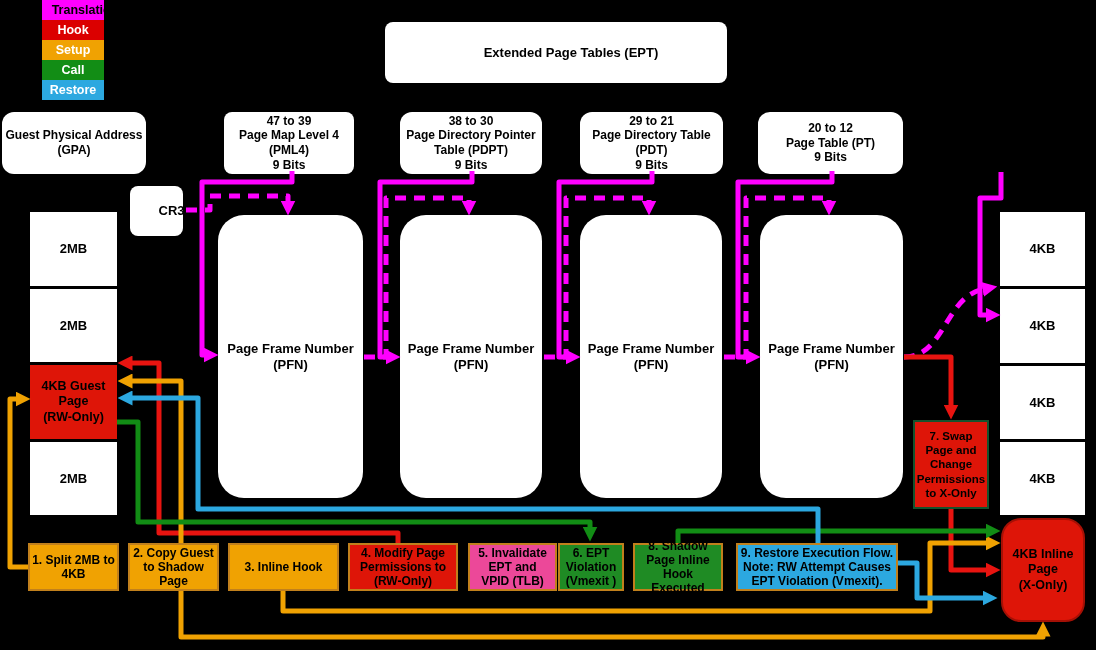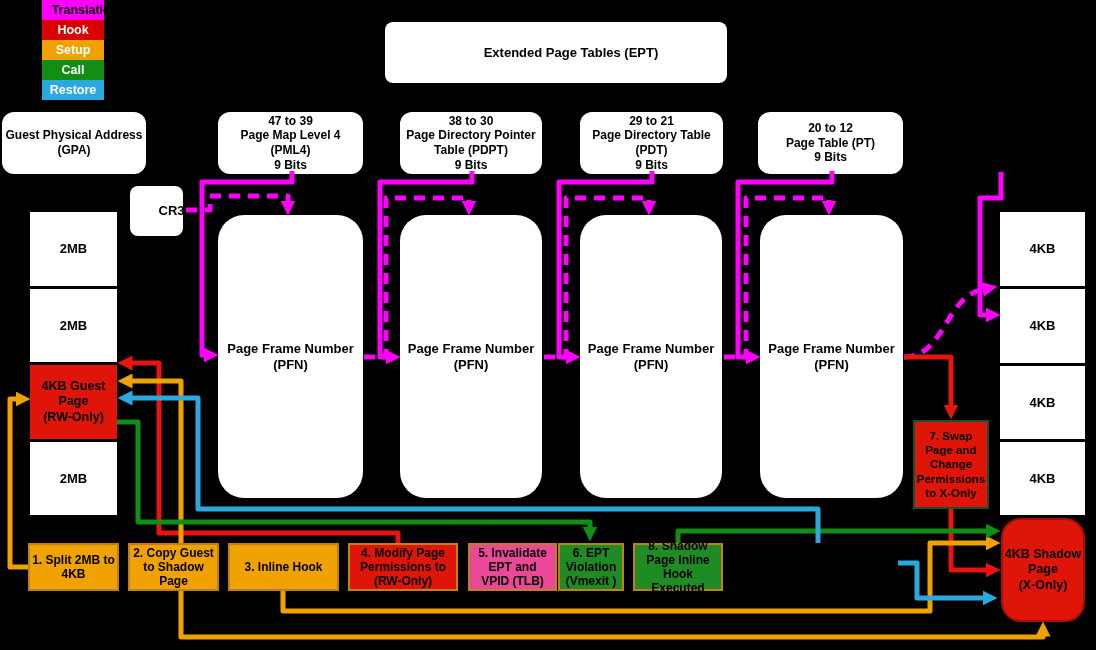--- a/index.html
+++ b/index.html
@@ -28,21 +28,21 @@
   <div class="abs legend-row legend-dark" style="top: 0px; background: rgb(255, 0, 255); padding-left: 24px;">Translation</div>
   <div class="abs legend-row" style="top: 20px; background: rgb(219, 0, 0);">Hook</div>
   <div class="abs legend-row" style="top: 40px; background: rgb(240, 162, 2);">Setup</div>
   <div class="abs legend-row" style="top: 60px; background: rgb(18, 141, 21);">Call</div>
   <div class="abs legend-row" style="top: 80px; background: rgb(44, 168, 224);">Restore</div>
 
   <div class="abs box wbox r8 lift" style="left:385px;top:22px;width:342px;height:61px;font-size:13px;">Extended Page Tables (EPT)</div>
 
   <div class="abs box wbox r12 hdr lift" style="left:2px;top:112px;width:144px;height:62px;">Guest Physical Address
 (GPA)</div>
-  <div class="abs box wbox r12 hdr lift" style="left:218px;top:112px;width:145px;height:62px;">47 to 39
+  <div class="abs box wbox r12 hdr lift" style="left:224px;top:112px;width:130px;height:62px;border-radius:8px;">47 to 39
 Page Map Level 4
 (PML4)
 9 Bits</div>
   <div class="abs box wbox r12 hdr lift" style="left:400px;top:112px;width:142px;height:62px;">38 to 30
 Page Directory Pointer
 Table (PDPT)
 9 Bits</div>
   <div class="abs box wbox r12 hdr lift" style="left:580px;top:112px;width:143px;height:62px;">29 to 21
 Page Directory Table
 (PDT)
@@ -73,21 +73,21 @@
   <div class="abs box cell" style="left:1000px;top:289px;width:85px;height:74px;">4KB</div>
   <div class="abs box cell" style="left:1000px;top:366px;width:85px;height:73px;">4KB</div>
   <div class="abs box cell" style="left:1000px;top:442px;width:85px;height:73px;">4KB</div>
 
   <div class="abs box redbox" style="left: 913px; top: 420px; width: 76px; height: 89px; font-size: 11.5px; line-height: 1.25; background: rgb(222, 21, 8);">7. Swap
 Page and
 Change
 Permissions
 to X-Only</div>
 
-  <div class="abs box r20" style="left: 1001px; top: 518px; width: 84px; height: 104px; font-size: 12.5px; border: 2px solid rgb(165, 16, 5); background: rgb(222, 21, 8);">4KB Shadow
+  <div class="abs box r20" style="left: 1001px; top: 518px; width: 84px; height: 104px; font-size: 12.5px; border: 2px solid rgb(165, 16, 5); background: rgb(222, 21, 8);">4KB Inline
 Page
 (X-Only)</div>
 
   <div class="abs box step" style="left: 28px; top: 543px; width: 91px; height: 48px; background: rgb(240, 162, 2);">1. Split 2MB to
 4KB</div>
   <div class="abs box step" style="left: 128px; top: 543px; width: 91px; height: 48px; background: rgb(240, 162, 2);">2. Copy Guest
 to Shadow
 Page</div>
   <div class="abs box step" style="left: 228px; top: 543px; width: 111px; height: 48px; background: rgb(240, 162, 2);">3. Inline Hook</div>
   <div class="abs box step" style="left: 348px; top: 543px; width: 110px; height: 48px; background: rgb(222, 21, 8);">4. Modify Page
@@ -95,20 +95,23 @@
 (RW-Only)</div>
   <div class="abs box step" style="left: 468px; top: 543px; width: 89px; height: 48px; background: #ec4899;">5. Invalidate
 EPT and
 VPID (TLB)</div>
   <div class="abs box step" style="left: 558px; top: 543px; width: 66px; height: 48px; background: rgb(31, 139, 36);">6. EPT
 Violation
 (Vmexit )</div>
   <div class="abs box step" style="left: 633px; top: 543px; width: 90px; height: 48px; background: rgb(31, 139, 36);">8. Shadow
 Page Inline
 Hook Executed</div>
+  <div class="abs box step" style="left: 736px; top: 543px; width: 162px; height: 48px; background: rgb(44, 168, 224);">9. Restore Execution Flow.
+Note: RW Attempt Causes
+EPT Violation (Vmexit).</div>
 
   <svg id="wires" width="1096" height="650" viewBox="0 0 1096 650">
     <defs>
       <marker id="aM" viewBox="0 0 3 3" markerWidth="3" markerHeight="3" refX="0.3" refY="1.5" orient="auto">
           <path d="M0,0 L3,1.5 L0,3 Z" fill="#FF00FF"></path>
         </marker>
       <marker id="aR" viewBox="0 0 3 3" markerWidth="3" markerHeight="3" refX="0.3" refY="1.5" orient="auto">
           <path d="M0,0 L3,1.5 L0,3 Z" fill="#E81410"></path>
         </marker>
       <marker id="aO" viewBox="0 0 3 3" markerWidth="3" markerHeight="3" refX="0.3" refY="1.5" orient="auto">

